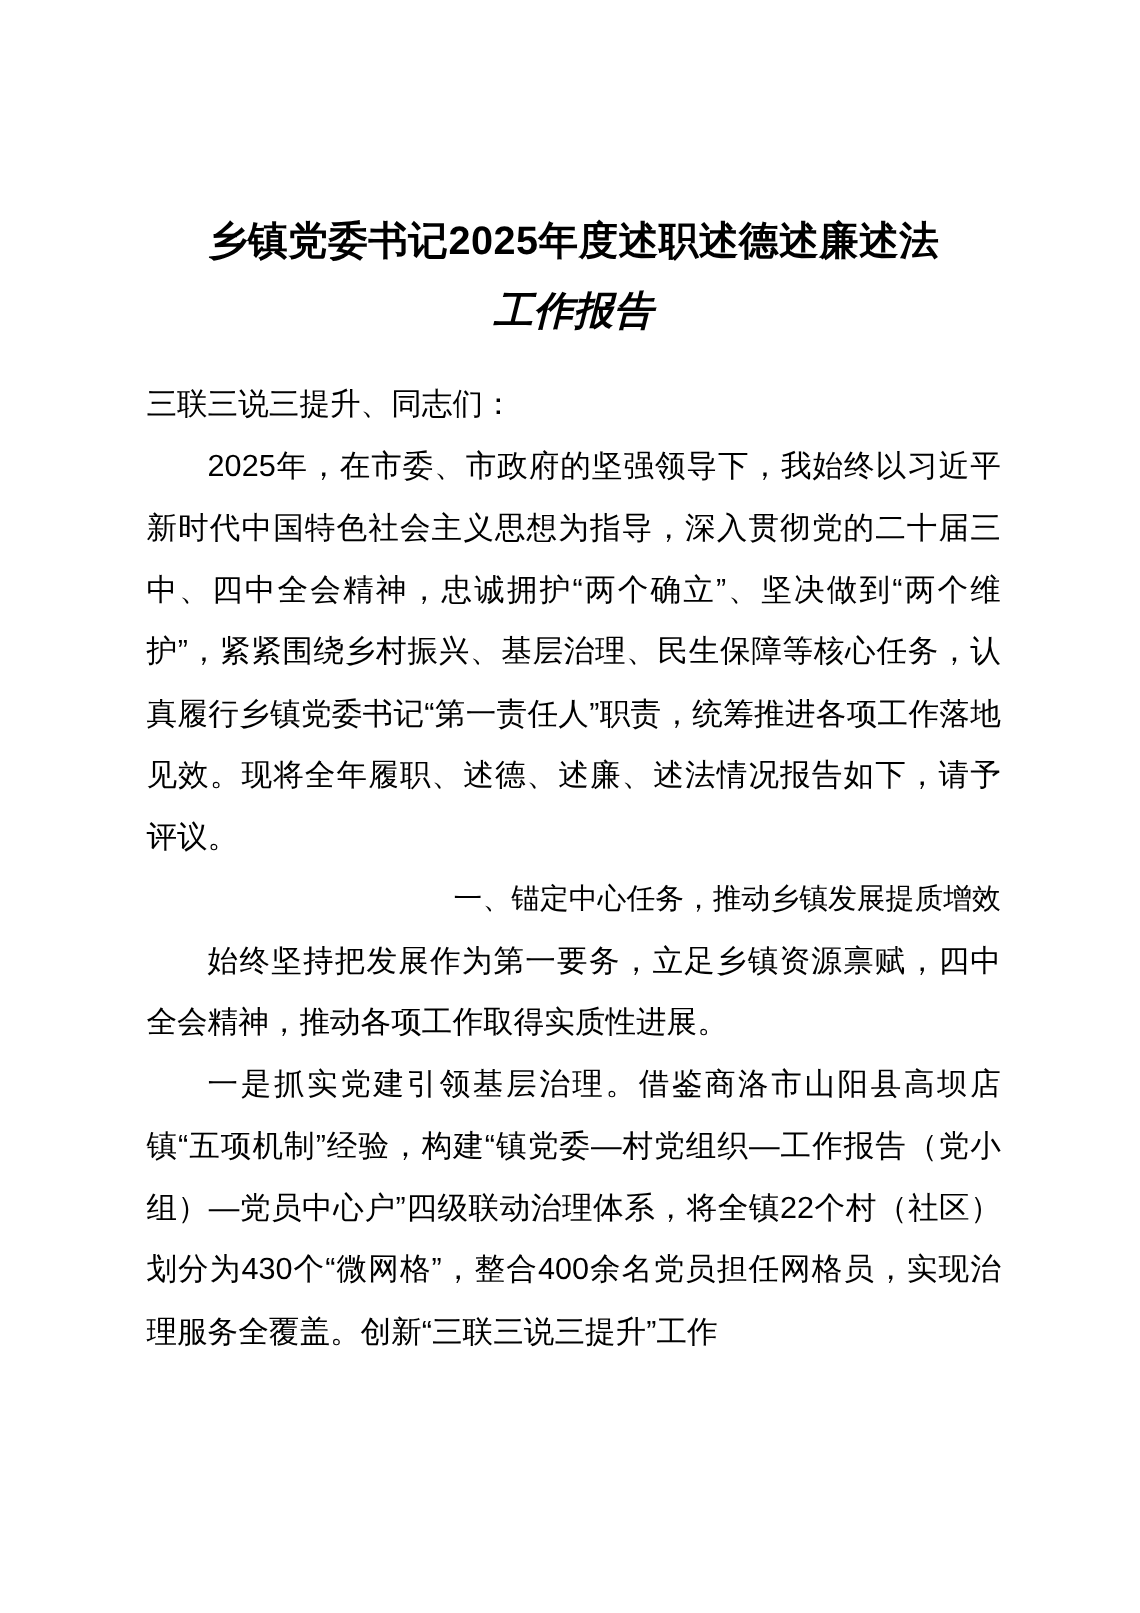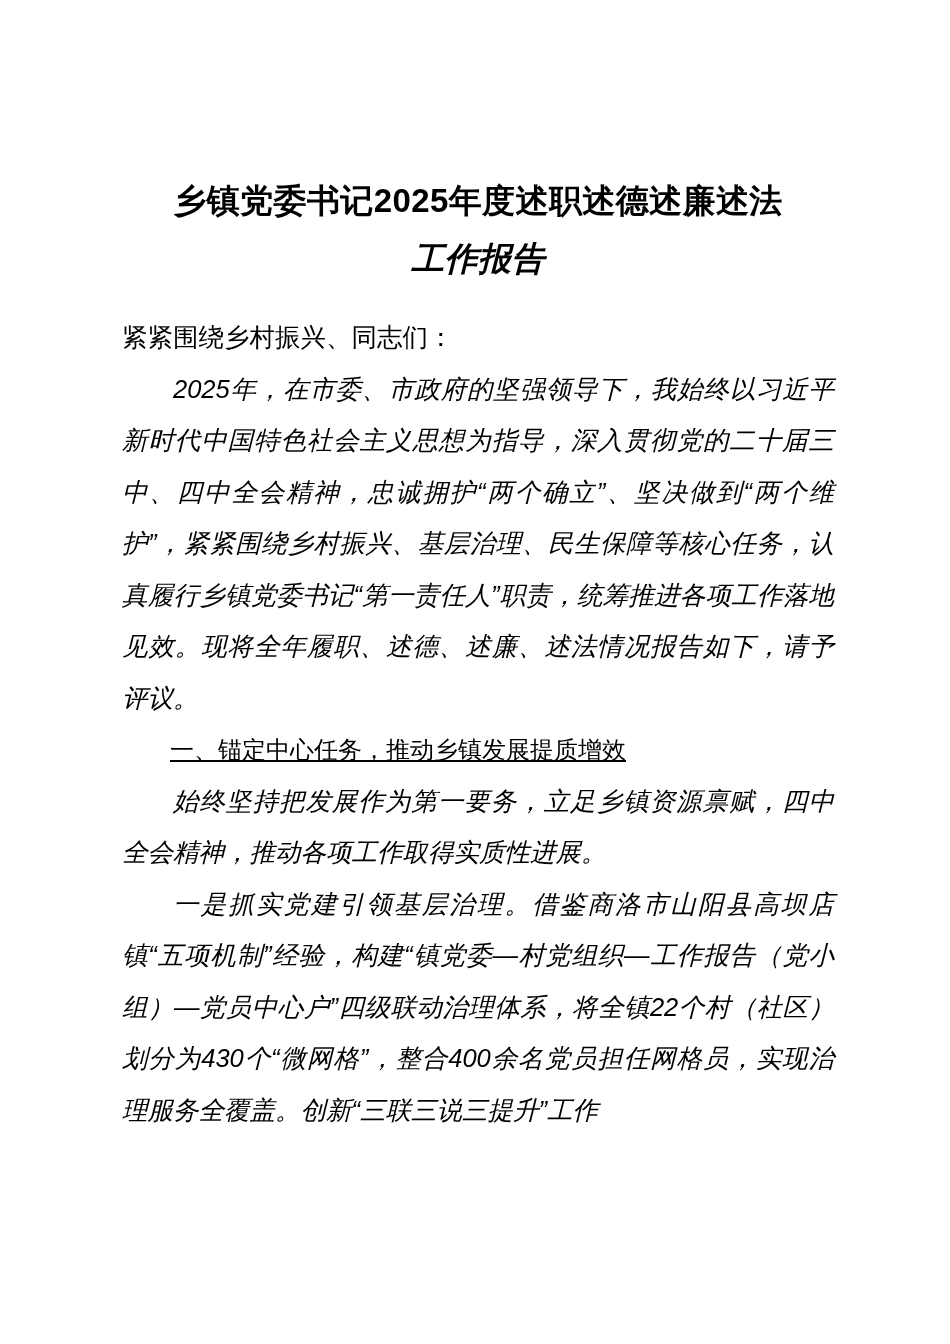--- a/index.html
+++ b/index.html
@@ -56,47 +56,45 @@
     line-height: 51.5px;
     margin: 0;
     padding: 0;
     text-align: justify;
     text-justify: inter-ideograph;
     letter-spacing: 0px;
     word-break: break-all;
   }
   p.para.indent {
     text-indent: 2em;
-    font-style: italic;
   }
   p.heading {
     font-size: 24px;
     line-height: 51.5px;
     margin: 0;
     padding: 0;
     text-indent: 2em;
-    text-align: left;
+    text-align: right;
     word-break: break-all;
-    text-decoration: underline;
   }
 </style>
 </head>
 <body>
 
 <div class="page">
   <div class="content">
 
     <h1 class="doc-title">
       <span class="title-line-1">乡镇党委书记2025年度述职述德述廉述法</span>
       <span class="title-line-2">工作报告</span>
     </h1>
 
     <div class="body-block">
 
-      <p class="para">紧紧围绕乡村振兴、同志们：</p>
+      <p class="para">三联三说三提升、同志们：</p>
 
       <p class="para indent">2025年，在市委、市政府的坚强领导下，我始终以习近平新时代中国特色社会主义思想为指导，深入贯彻党的二十届三中、四中全会精神，忠诚拥护“两个确立”、坚决做到“两个维护”，紧紧围绕乡村振兴、基层治理、民生保障等核心任务，认真履行乡镇党委书记“第一责任人”职责，统筹推进各项工作落地见效。现将全年履职、述德、述廉、述法情况报告如下，请予评议。</p>
 
       <p class="heading">一、锚定中心任务，推动乡镇发展提质增效</p>
 
       <p class="para indent">始终坚持把发展作为第一要务，立足乡镇资源禀赋，四中全会精神，推动各项工作取得实质性进展。</p>
 
       <p class="para indent">一是抓实党建引领基层治理。借鉴商洛市山阳县高坝店镇“五项机制”经验，构建“镇党委—村党组织—工作报告（党小组）—党员中心户”四级联动治理体系，将全镇22个村（社区）划分为430个“微网格”，整合400余名党员担任网格员，实现治理服务全覆盖。创新“三联三说三提升”工作</p>
 
     </div>

